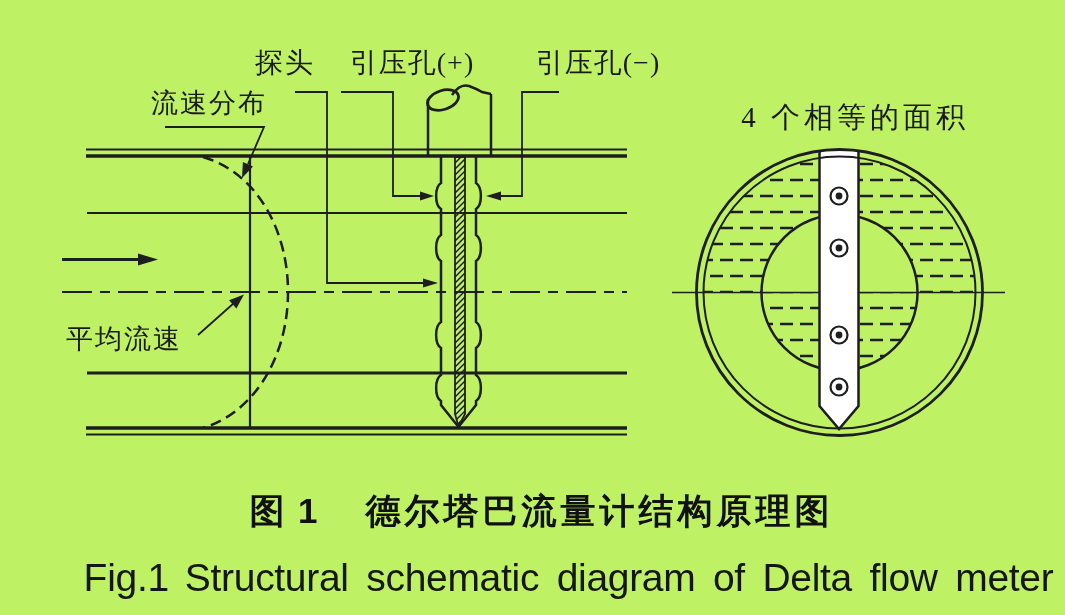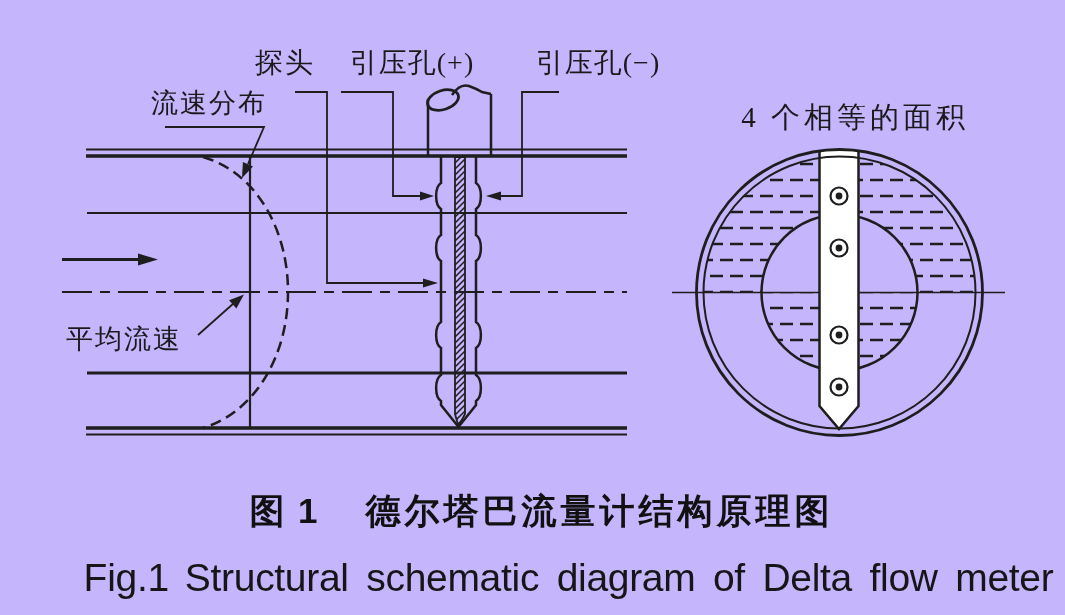--- a/index.html
+++ b/index.html
@@ -1,17 +1,17 @@
 <!DOCTYPE html>
 <html><head>
 <meta charset="utf-8">
 <style>
   html,body{margin:0;padding:0;background:#fff;}
   .fig-wrap{
-    position:relative;width:1065px;height:615px;background:#c4b5fd;
+    position:relative;width:1065px;height:615px;background:#bef264;
     font-family:"Liberation Sans","DejaVu Sans",sans-serif;overflow:hidden;
   }
   .diagram-svg{position:absolute;left:0;top:0;}
   .svg-label{
     font-family:"Liberation Serif","DejaVu Serif",serif;
     fill:#1a1a1a;
   }
   .caption-zh{
     position:absolute;left:0;top:488px;width:1065px;text-align:center;
     font-weight:700;font-size:35px;color:#111;

